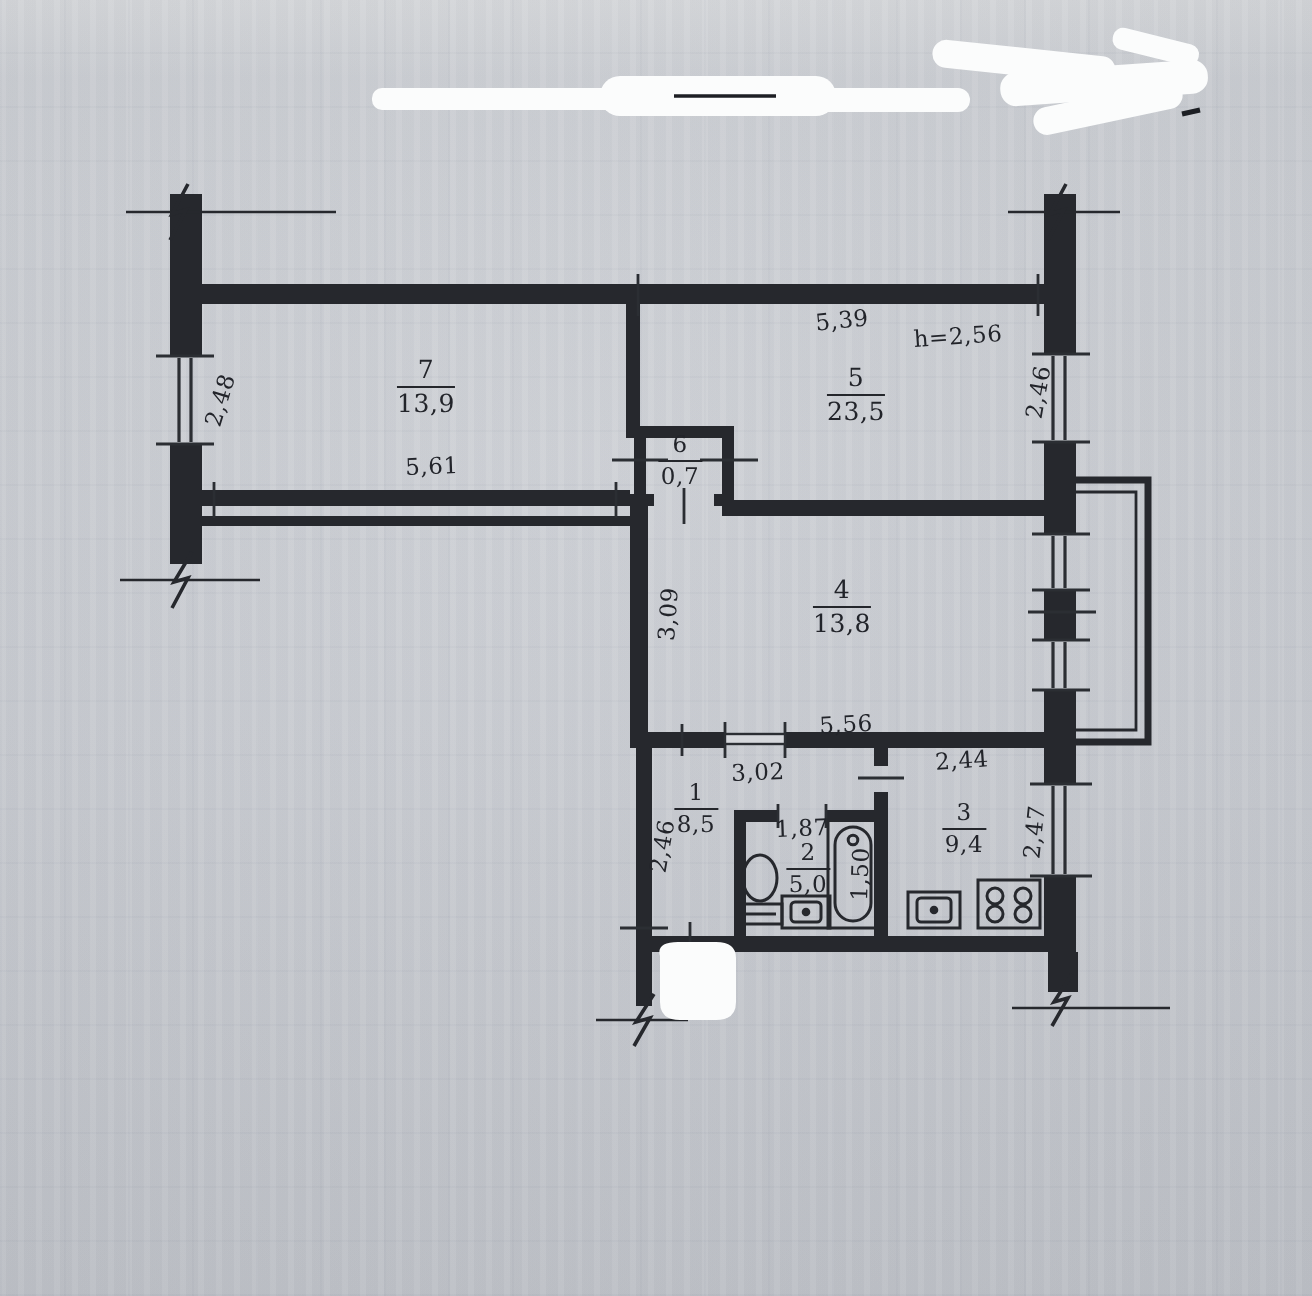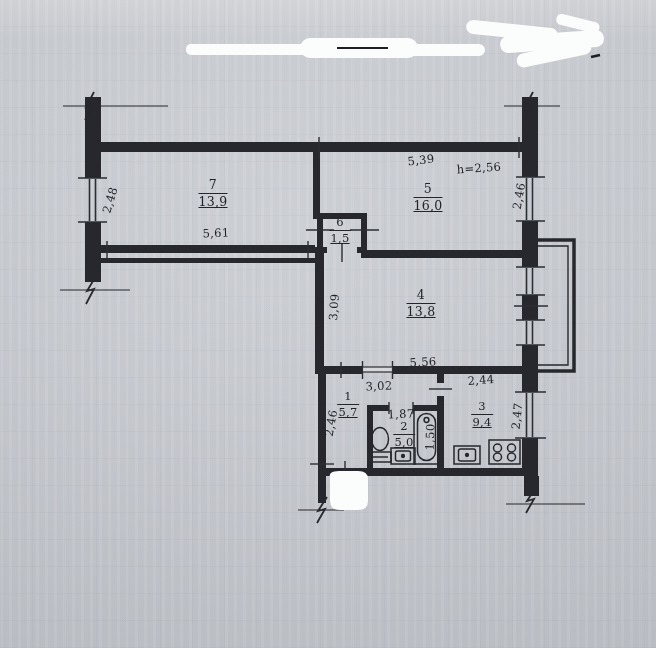--- a/index.html
+++ b/index.html
@@ -12,21 +12,21 @@
       radial-gradient(130% 110% at 45% 35%, rgba(255,255,255,0.10), rgba(20,25,35,0.07)),
       repeating-linear-gradient(90deg, rgba(255,255,255,0.05) 0 3px, rgba(30,40,60,0.015) 3px 9px),
       repeating-linear-gradient(0deg, rgba(90,100,125,0.045) 0 1px, transparent 1px 27px),
       repeating-linear-gradient(90deg, rgba(90,100,125,0.04) 0 1px, transparent 1px 32px),
       linear-gradient(180deg,#d6d8db 0%,#cbced3 6%,#c8cbd1 55%,#c2c5cb 100%);
   }
   svg{position:absolute;left:0;top:0;}
   .room-label{position:absolute;transform:translateX(-50%);text-align:center;
     font-size:12.5px;line-height:1.15;letter-spacing:.3px;}
   .room-label .rnum{display:block;border-bottom:1.2px solid #24262b;padding:0 7px 1px;}
-  .room-label .rarea{display:block;padding-top:1px;text-decoration:underline;}
+  .room-label .rarea{display:block;padding-top:1px;}
   .sm{font-size:11.5px;}
   .dim{position:absolute;font-size:11.5px;letter-spacing:.3px;white-space:nowrap;}
 </style>
 </head>
 <body>
 
 <div class="scan">
 
 <svg width="656" height="648" viewBox="0 0 656 648">
 
@@ -150,33 +150,33 @@
     <path d="M591,57 l9,-2" stroke="#1d1f24" stroke-width="2.6"></path>
   </g>
 </svg>
 
   <div class="room-label" style="left:213px;top:178px;">
     <span class="rnum">7</span>
     <span class="rarea">13,9</span>
   </div>
   <div class="room-label" style="left:428px;top:182px;">
     <span class="rnum">5</span>
-    <span class="rarea">16,0</span>
+    <span class="rarea">23,5</span>
   </div>
   <div class="room-label sm" style="left:340px;top:216px;">
     <span class="rnum">6</span>
-    <span class="rarea">1,5</span>
+    <span class="rarea">0,7</span>
   </div>
   <div class="room-label" style="left:421px;top:288px;">
     <span class="rnum">4</span>
     <span class="rarea">13,8</span>
   </div>
   <div class="room-label sm" style="left:348px;top:390px;">
     <span class="rnum">1</span>
-    <span class="rarea">5,7</span>
+    <span class="rarea">8,5</span>
   </div>
   <div class="room-label sm" style="left:404px;top:420px;">
     <span class="rnum">2</span>
     <span class="rarea">5,0</span>
   </div>
   <div class="room-label sm" style="left:482px;top:400px;">
     <span class="rnum">3</span>
     <span class="rarea">9,4</span>
   </div>
 

